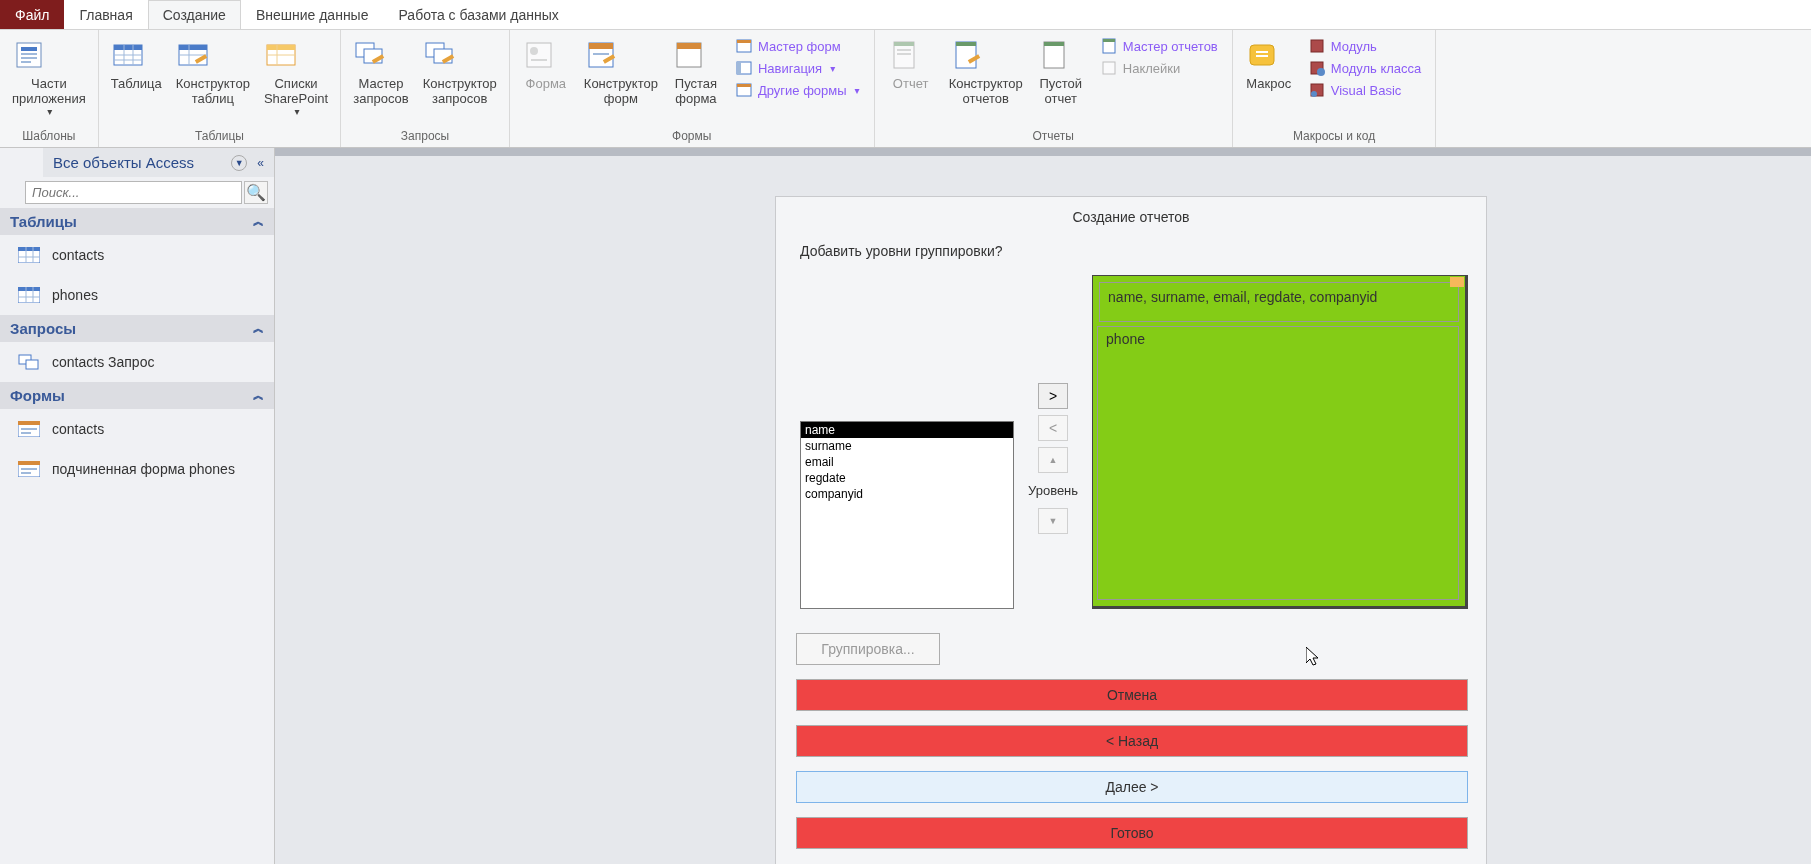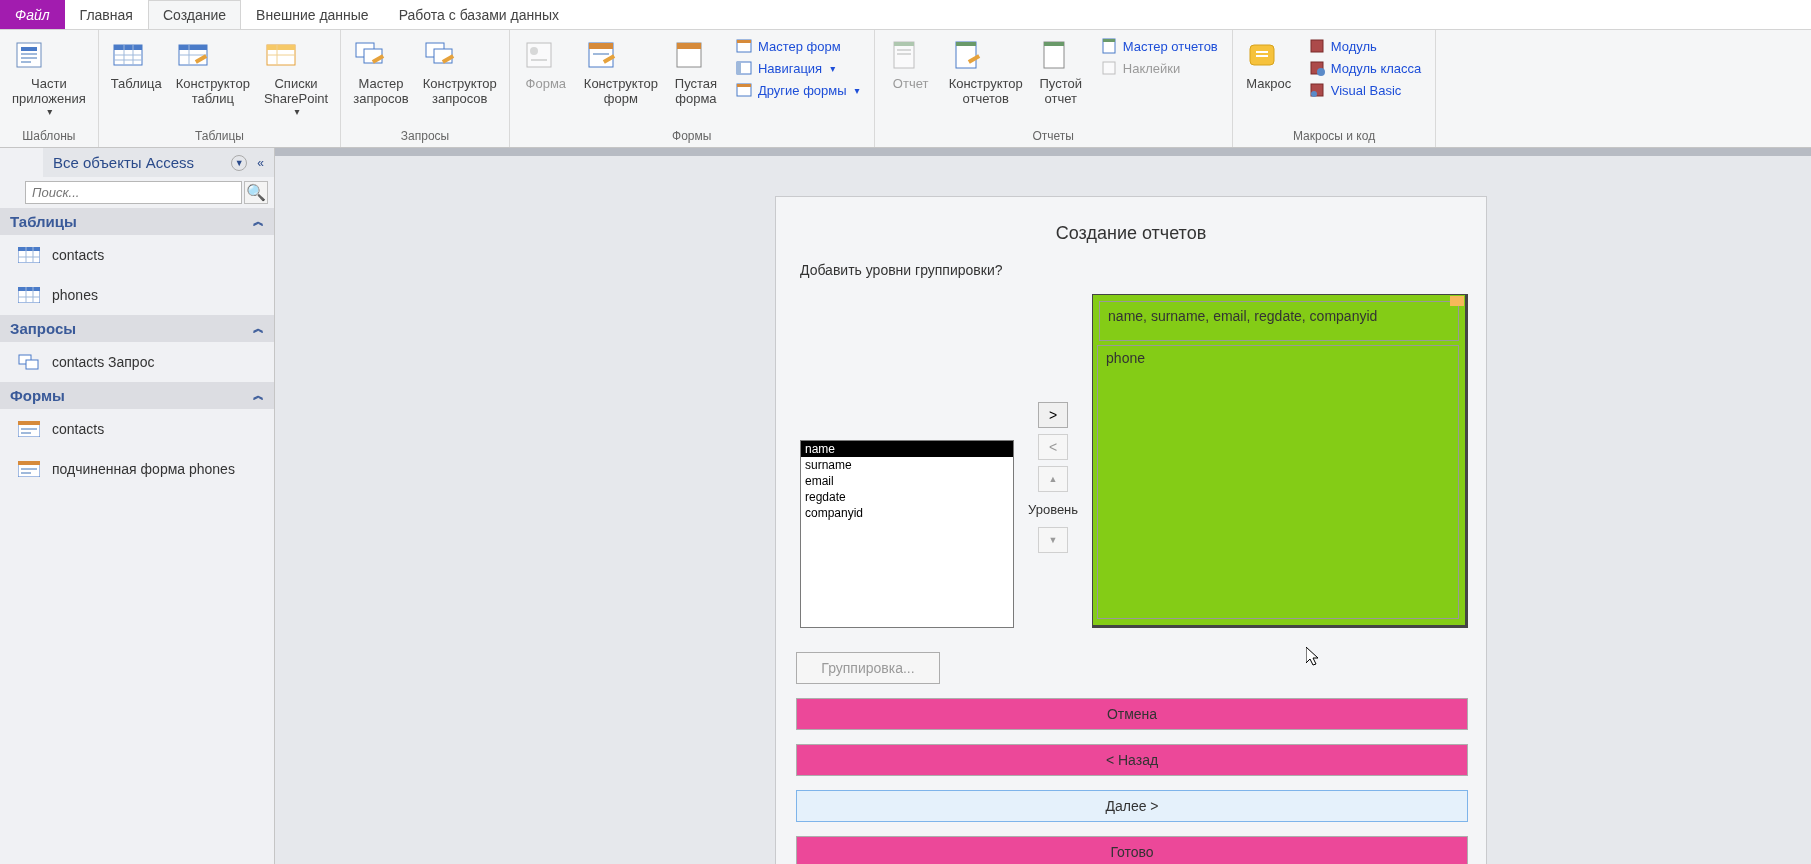--- a/index.html
+++ b/index.html
@@ -1,67 +1,67 @@
 <!DOCTYPE html>
 <html><head>
 <meta charset="utf-8">
 <style>
 * { margin: 0; padding: 0; box-sizing: border-box; font-family: "Segoe UI", Tahoma, sans-serif; }
 body { width: 1811px; height: 864px; background: #e6e8ec; overflow: hidden; }
 
 
 .tabbar { height: 30px; background: #fff; display: flex; align-items: stretch; border-bottom: 1px solid #d4d4d4; }
 .tab { padding: 0 14px; display: flex; align-items: center; font-size: 14px; color: #444; cursor: pointer; border: 1px solid transparent; border-bottom: none; }
-.tab.file { background: #a21caf; color: #fff; font-style: italic; }
+.tab.file { background: #7f1d1d; color: #fff; }
 .tab.active { background: #f5f6f7; border-color: #d4d4d4; }
 .ribbon { height: 118px; background: #f5f6f7; display: flex; border-bottom: 1px solid #c5c5c5; }
 .group { display: flex; flex-direction: column; justify-content: space-between; border-right: 1px solid #d9d9d9; padding: 4px 6px 2px; }
 .group-row { display: flex; gap: 2px; align-items: flex-start; }
 .big-btn { display: flex; flex-direction: column; justify-content: flex-start; padding: 2px 6px; cursor: pointer; text-align: center; font-size: 13px; color: #444; min-width: 60px; }
 .big-btn.disabled { color: #9a9a9a; }
 .big-icon { width: 34px; height: 34px; margin: 2px 0 4px; display: flex; align-items: center; justify-content: center; }
 .small-list { display: flex; flex-direction: column; gap: 2px; padding: 2px 4px; }
-.small-btn { display: flex; align-items: center; gap: 6px; font-size: 13px; color: #1d4ed8; padding: 2px 4px; cursor: pointer; white-space: nowrap; }
+.small-btn { display: flex; align-items: center; gap: 6px; font-size: 13px; color: #8b5cf6; padding: 2px 4px; cursor: pointer; white-space: nowrap; }
 .small-btn.disabled { color: #9a9a9a; }
 .small-icon { width: 16px; height: 16px; flex: 0 0 16px; display: flex; align-items: center; justify-content: center; }
 .group-title { text-align: center; font-size: 12px; color: #666; padding: 2px 0; }
 
 
 .workarea { display: flex; height: calc(864px - 148px); }
 .navpane { width: 275px; background: #f0f1f4; border-right: 1px solid #c5c5c5; display: flex; flex-direction: column; }
 .nav-header { display: flex; align-items: center; justify-content: space-between; padding: 6px 10px; font-size: 15px; color: #2a4a8a; background: #e4e6ea; margin-left: 43px; }
 .nav-header-icons { display: flex; gap: 10px; align-items: center; }
 .searchwrap { padding: 4px 6px; display: flex; gap: 2px; margin-left: 19px; }
 .search { flex: 1; border: 1px solid #b7b7b7; font-size: 13px; font-style: italic; color: #888; padding: 3px 6px; background: #fff; }
 .searchbtn { width: 24px; border: 1px solid #bdbdbd; background: #f4f4f4; display: flex; align-items: center; justify-content: center; cursor: pointer; }
 .nav-section-hdr { background: #dcdde2; padding: 5px 10px; font-size: 15px; font-weight: bold; color: #3a5a99; display: flex; justify-content: space-between; align-items: center; cursor: pointer; }
 .nav-item { display: flex; align-items: center; gap: 12px; padding: 12px 14px 12px 18px; font-size: 14px; color: #333; cursor: pointer; }
 .nav-icon { width: 22px; height: 16px; flex: 0 0 22px; }
 .canvas { flex: 1; position: relative; background: #b7bbc3; }
 .canvas-inner { position: absolute; top: 8px; left: 0; right: 0; bottom: 0; background: #e6e8ec; }
 
 
 .wizard { position: absolute; left: 775px; top: 196px; width: 712px; background: #f4f5f7; border: 1px solid #c9cacd; }
-.wizard-title { text-align: center; font-size: 18px; color: #333; padding: 26px 0 10px; }
+.wizard-title { text-align: center; font-size: 14px; color: #333; padding: 12px 0 10px; }
 .wizard-body { padding: 8px 18px 4px 24px; }
 .wizard-question { font-size: 14px; color: #333; margin-bottom: 16px; }
 .wizard-main { display: flex; gap: 14px; }
 .listbox { width: 214px; height: 188px; background: #fff; border: 1px solid #7a7a7a; overflow: auto; font-size: 12px; }
 .listbox-item { padding: 1px 4px; cursor: pointer; }
 .listbox-item.selected { background: #000; color: #fff; }
 .mid-btns { display: flex; flex-direction: column; align-items: center; gap: 6px; padding-top: 12px; }
 .sq-btn { width: 30px; height: 26px; border: 1px solid #adadad; background: #f0f0f0; font-size: 14px; display: flex; align-items: center; justify-content: center; cursor: pointer; }
 .sq-btn.disabled { color: #9a9a9a; background: #f6f6f6; border-color: #d0d0d0; }
 .level-label { font-size: 13px; color: #333; margin: 4px 0; }
 .preview { flex: 1; border: 1px solid #444; border-right-width: 3px; border-bottom-width: 3px; background: #84cc16; padding: 0; display: flex; flex-direction: column; height: 334px; }
 .preview-top { border: 1px solid #999; margin: 6px 6px 4px 6px; padding: 6px 8px; font-size: 14px; color: #333; min-height: 40px; position: relative; }
 .preview-top::after { content: ""; position: absolute; right: -6px; top: -6px; width: 14px; height: 10px; background: #f6b85a; }
 .preview-field { border: 1px solid #999; margin: 0 6px 6px 4px; padding: 4px 8px; font-size: 14px; color: #333; flex: 1; }
 .wizard-footer { display: flex; gap: 14px; justify-content: flex-end; padding: 20px 18px 18px 20px; flex-direction: column; }
-.wiz-btn { min-width: 106px; height: 32px; border: 1px solid #adadad; background: #ec4899; font-size: 14px; color: #333; cursor: pointer; }
+.wiz-btn { min-width: 106px; height: 32px; border: 1px solid #adadad; background: #ef4444; font-size: 14px; color: #333; cursor: pointer; }
 .wiz-btn.ghost { color: #9a9a9a; background: #f6f6f6; margin-right: auto; min-width: 144px; }
 .wiz-btn.hover { background: #e5f1fb; border-color: #7eb4ea; }
 .chev { font-size: 10px; margin-left: 2px; }
 .cursor { position: absolute; pointer-events: none; }
 
 svg { display: block; }
 </style>
 </head>
 <body>
 

